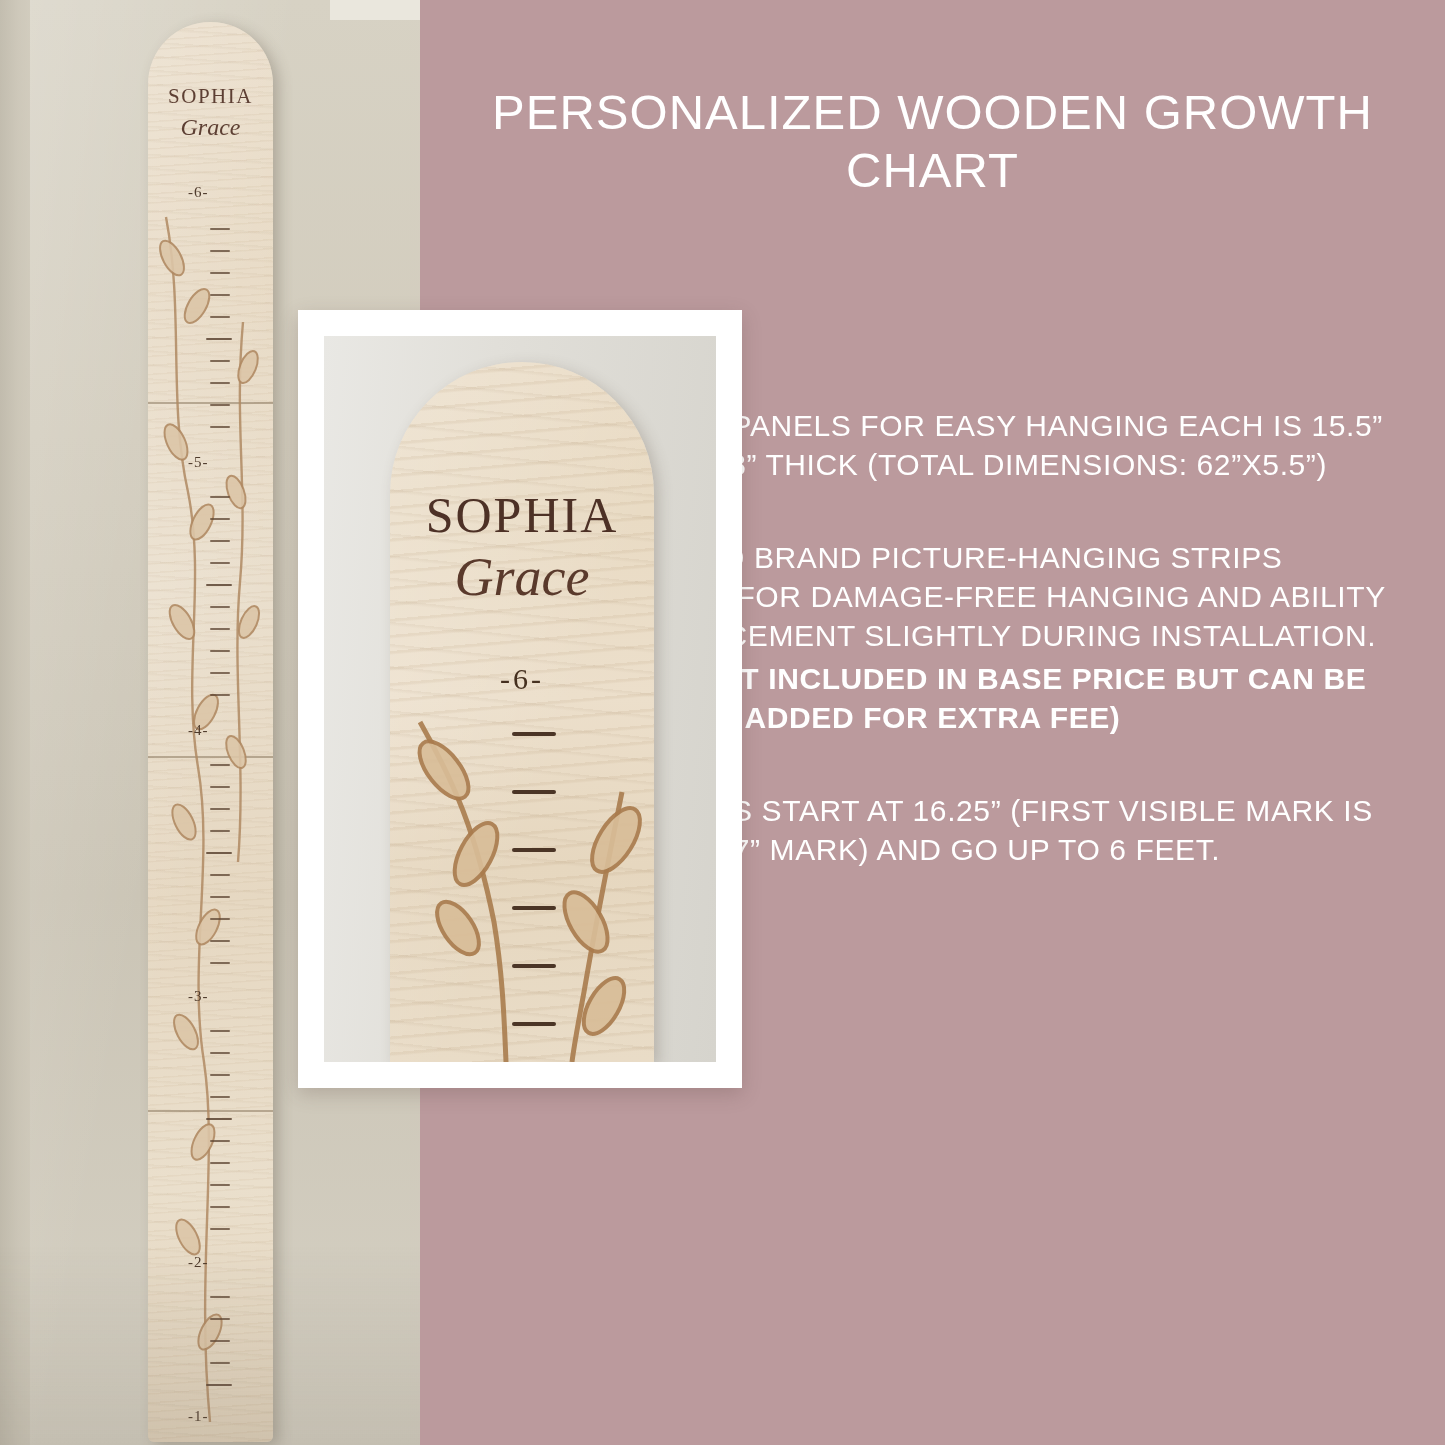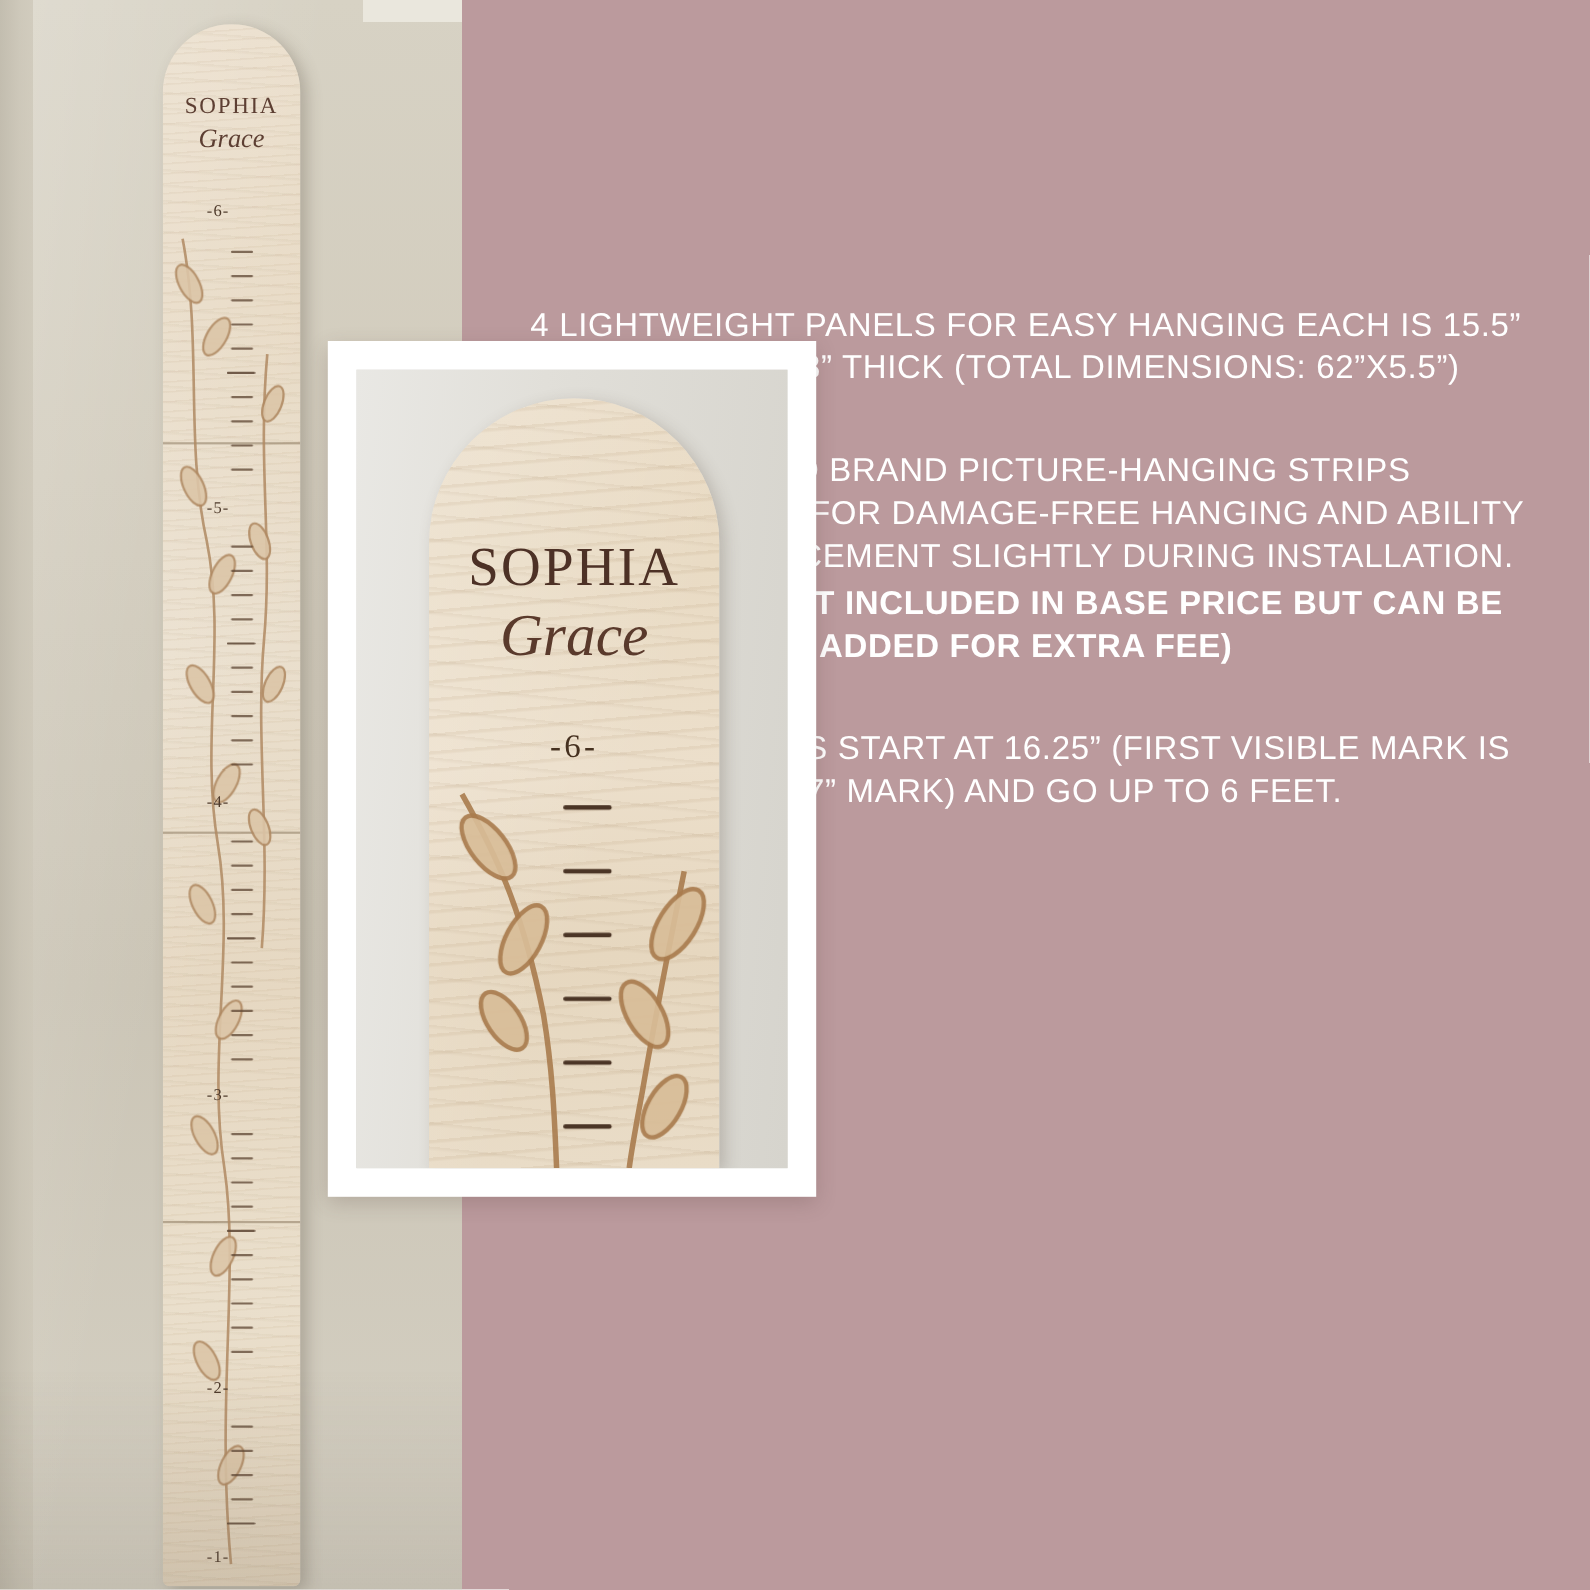--- a/index.html
+++ b/index.html
@@ -365,20 +365,21 @@
         <div class="itick" style="top:428px"></div>
         <div class="itick" style="top:486px"></div>
         <div class="itick" style="top:544px"></div>
         <div class="itick" style="top:602px"></div>
         <div class="itick" style="top:660px"></div>
       </div>
     </div>
   </div>
 
   <div class="info-panel">
+    <h1 class="info-title">PERSONALIZED WOODEN GROWTH CHART</h1>
 
     <p class="info-block blk1">4 LIGHTWEIGHT PANELS FOR EASY HANGING EACH IS 15.5” X 5.5” AND 1/8” THICK (TOTAL DIMENSIONS: 62”X5.5”)</p>
 
     <p class="info-block blk2">
       <span>COMMAND BRAND PICTURE-HANGING STRIPS RECOMMENDED FOR DAMAGE-FREE HANGING AND ABILITY TO ADJUST PLACEMENT SLIGHTLY DURING INSTALLATION.</span>
       <span class="bold-note">(THESE ARE NOT INCLUDED IN BASE PRICE BUT CAN BE ADDED FOR EXTRA FEE)</span>
     </p>
 
     <p class="info-block blk3">MEASUREMENTS START AT 16.25” (FIRST VISIBLE MARK IS THE 17” MARK) AND GO UP TO 6 FEET.</p>
   </div>

